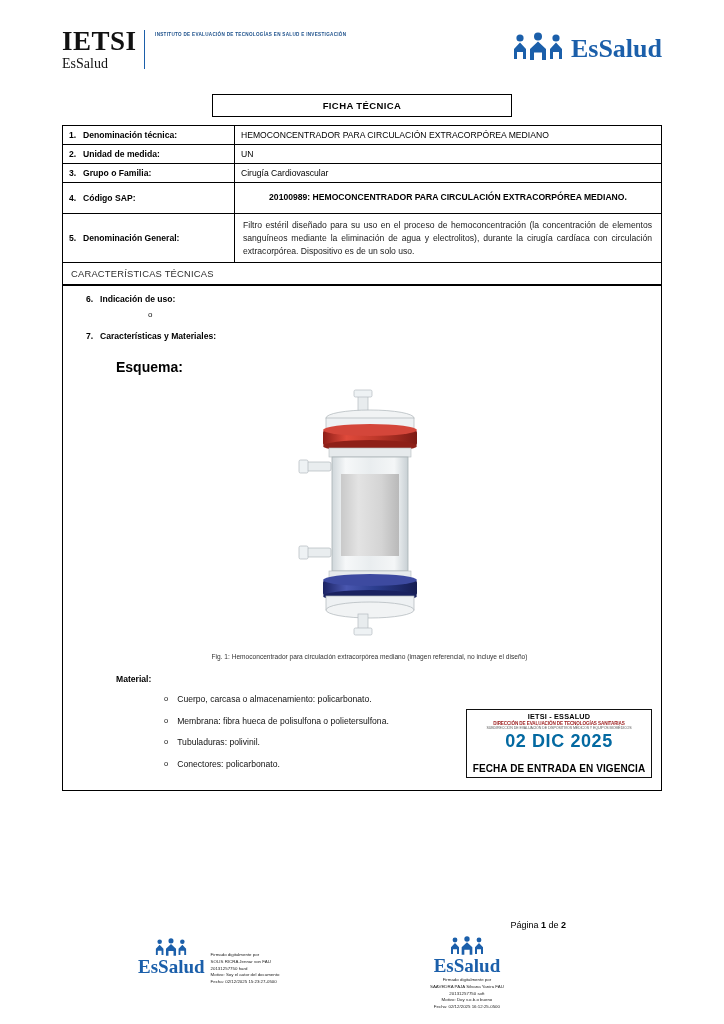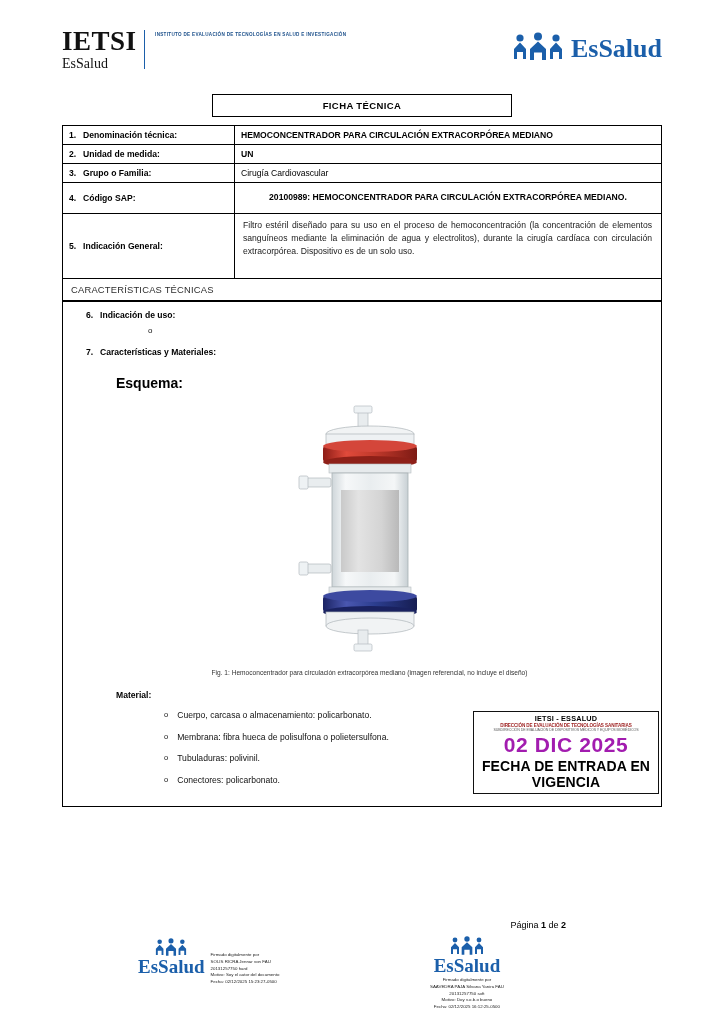--- a/index.html
+++ b/index.html
@@ -105,25 +105,25 @@
     vertical-align: middle;
     font-size: 8.6px;
   }
   td.label {
     width: 172px;
     font-weight: bold;
     padding-left: 8px;
   }
   td.label .num { display: inline-block; width: 14px; }
   td.value { padding-left: 8px; }
-  td.value.bold { font-weight: bold; margin-left: 38px; }
+  td.value.bold { font-weight: normal; margin-left: 38px; }
   td.value.desc {
     text-align: justify;
     line-height: 1.5;
-    padding: 5px 9px 21px 8px;
+    padding: 5px 9px 5px 8px;
     color: #1a1a1a;
   }
   td.value.sap {
     font-weight: bold;
     text-align: center;
     line-height: 1.6;
     padding: 8px 12px;
   }
   tr.caract td {
     font-weight: normal;
@@ -190,21 +190,21 @@
     gap: 9px;
     font-size: 8.6px;
     margin: 0 0 11px 78px;
     color: #111;
   }
   .mat-mark { font-size: 7.5px; line-height: 1.4; }
 
   
   .stamp {
     position: absolute;
-    right: 2px;
+    right: 9px;
     bottom: 12px;
     width: 186px;
     border: 1.6px solid #111;
     background: #fff;
     text-align: center;
     padding: 2px 3px 3px 3px;
   }
   .stamp .l1 {
     font-size: 7.3px;
     font-weight: bold;
@@ -216,31 +216,31 @@
     color: #9b1b1b;
     letter-spacing: -0.1px;
   }
   .stamp .l3 {
     font-size: 3.6px;
     color: #5a5a5a;
     letter-spacing: -0.1px;
     margin-bottom: 1px;
   }
   .stamp .l4 {
-    font-size: 21px;
-    font-weight: bold;
-    color: #a21caf;
+    font-size: 18px;
+    font-weight: bold;
+    color: #0369a1;
     letter-spacing: 0.6px;
     line-height: 1.15;
   }
   .stamp .l5 {
-    font-size: 14px;
+    font-size: 10px;
     font-weight: bold;
     letter-spacing: 0.1px;
-    margin-top: 1px;
+    margin-top: 12px;
   }
 
   
   .footer {
     position: absolute;
     left: 0;
     bottom: 0;
     width: 628px;
     height: 104px;
   }
@@ -330,21 +330,21 @@
         <td class="value">Cirugía Cardiovascular</td>
       </tr>
       <tr>
         <td class="label">
           <span class="num">4.</span><span>Código SAP:</span>
         </td>
         <td class="value sap">20100989: HEMOCONCENTRADOR PARA CIRCULACIÓN EXTRACORPÓREA MEDIANO.</td>
       </tr>
       <tr>
         <td class="label">
-          <span class="num">5.</span><span>Indicación General:</span>
+          <span class="num">5.</span><span>Denominación General:</span>
         </td>
         <td class="value desc">Filtro estéril diseñado para su uso en el proceso de hemoconcentración (la concentración de elementos sanguíneos mediante la eliminación de agua y electrolitos), durante la cirugía cardíaca con circulación extracorpórea. Dispositivo es de un solo uso.</td>
       </tr>
       <tr class="caract">
         <td colspan="2">CARACTERÍSTICAS TÉCNICAS</td>
       </tr>
     </tbody>
   </table>
 
   <div class="body-box">

